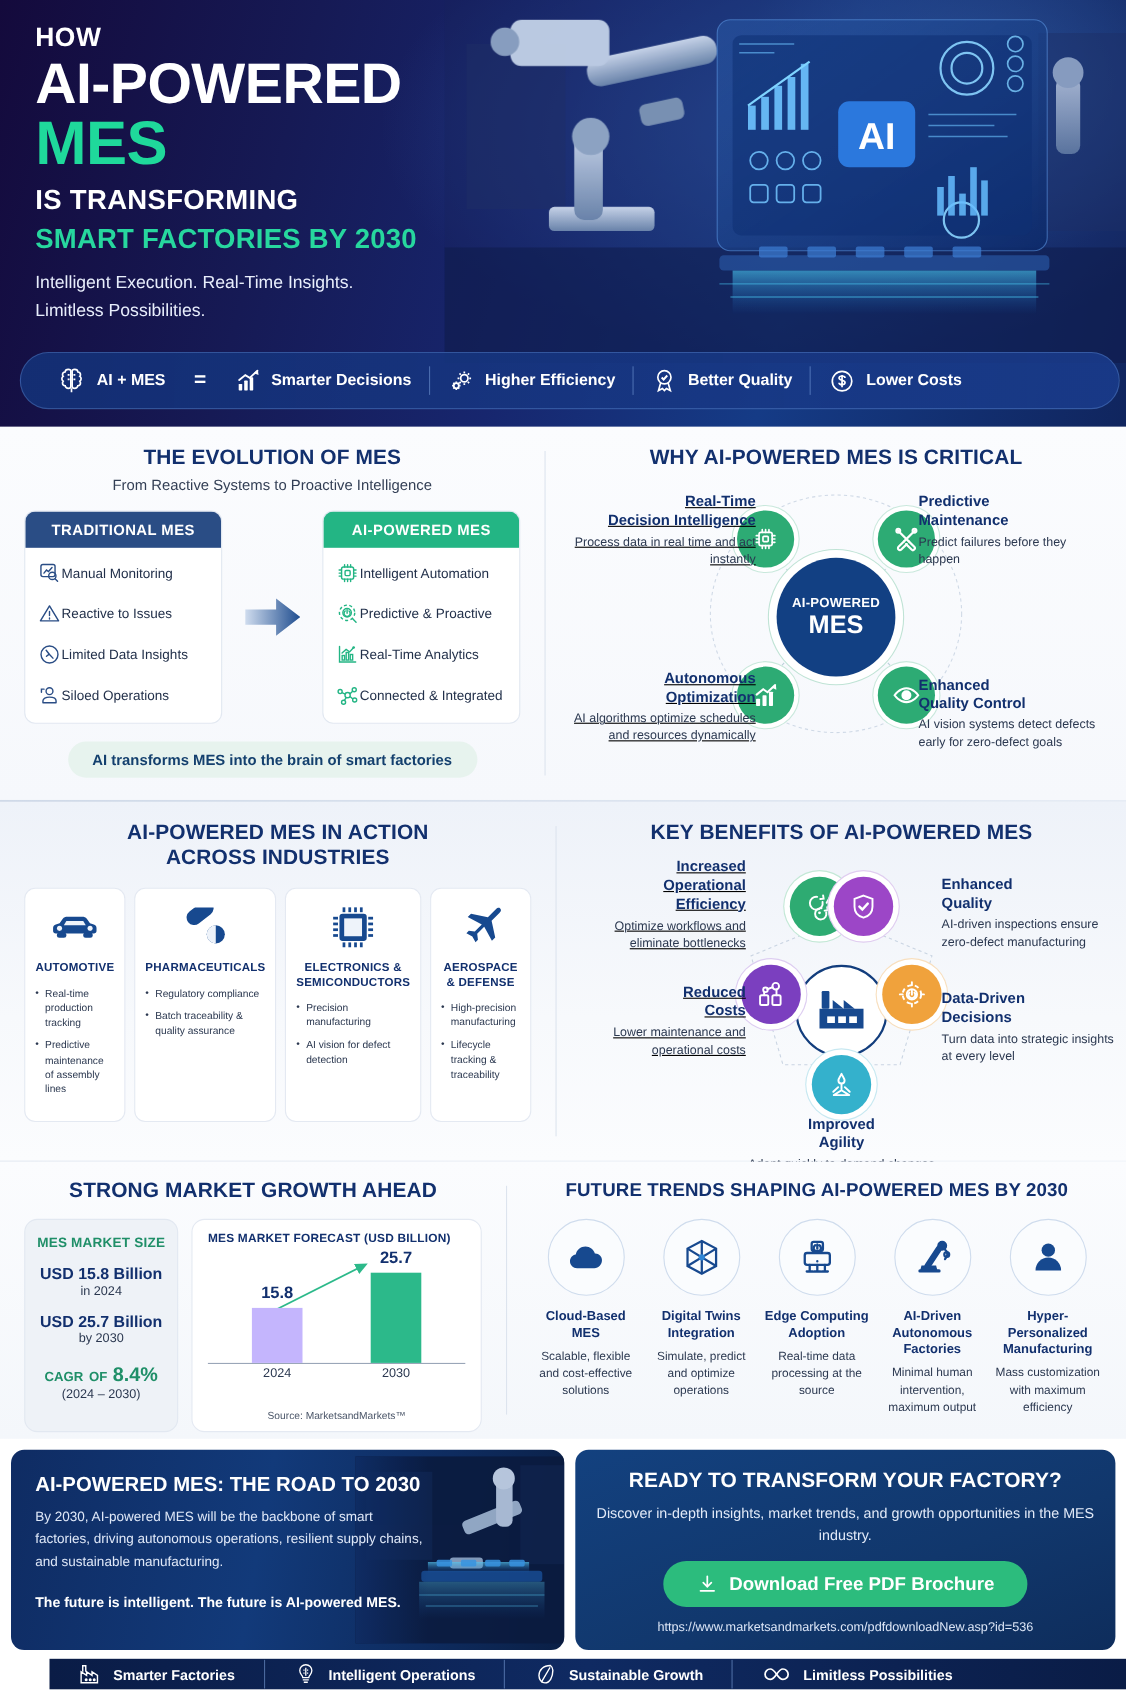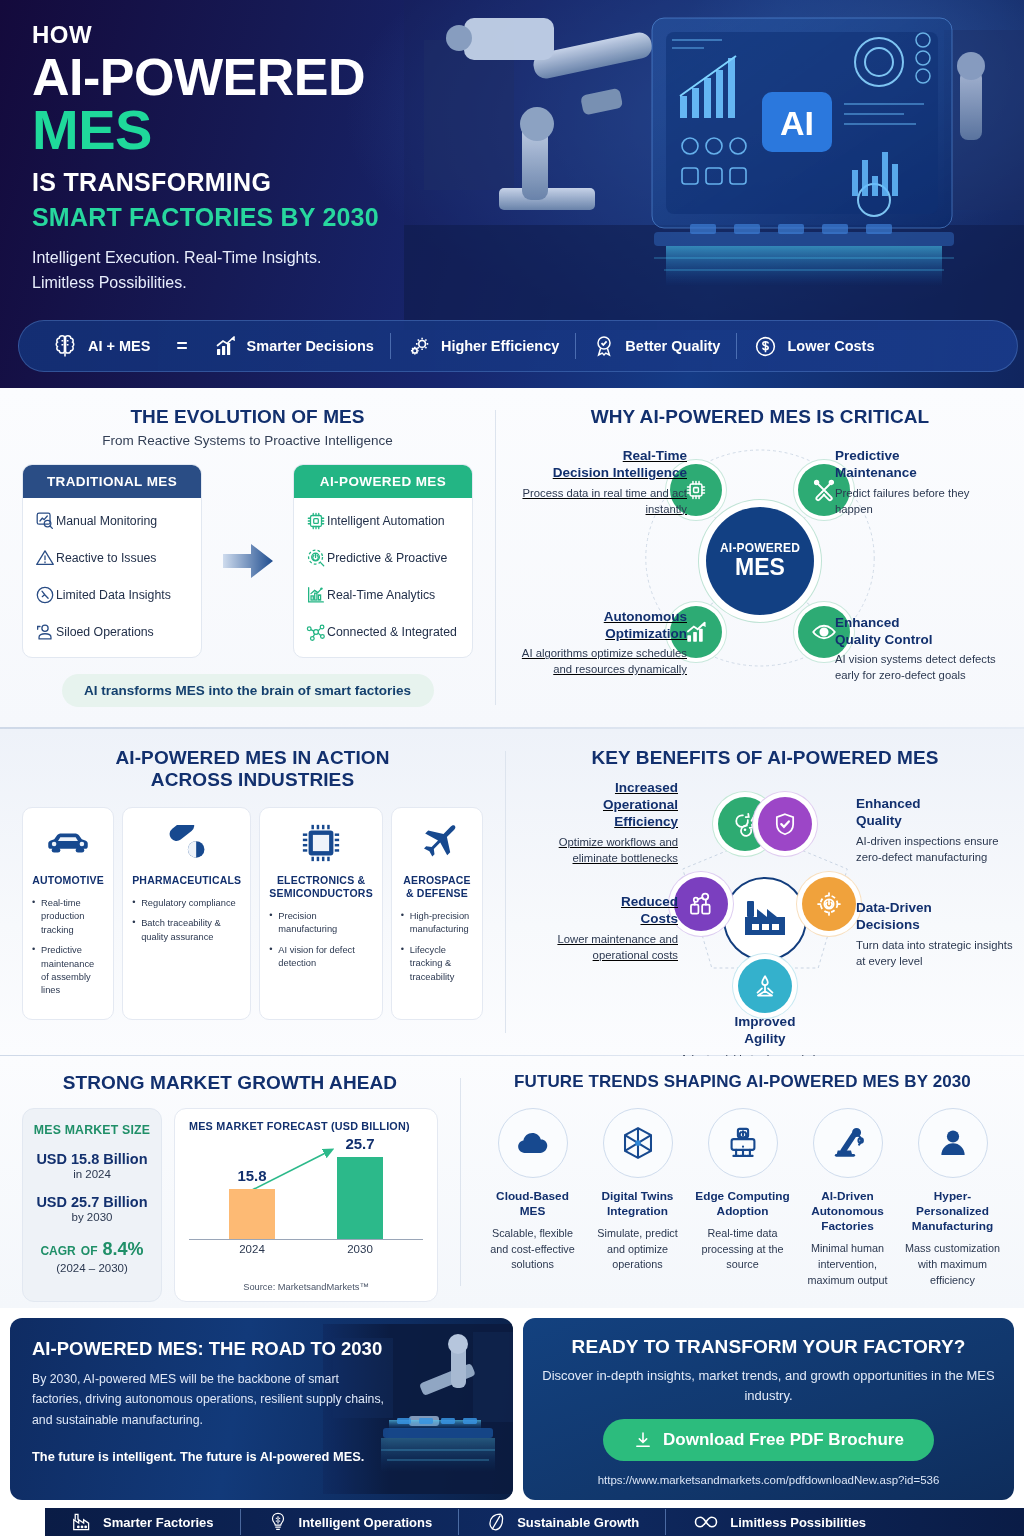--- a/index.html
+++ b/index.html
@@ -778,21 +778,21 @@
           <div class="plot">
             <div class="axis"></div>
             <svg style="position:absolute;left:0;bottom:24px;width:100%;height:100px;" viewBox="0 0 230 100" preserveAspectRatio="none">
               <defs>
                   <marker id="ah" markerWidth="7" markerHeight="7" refX="5" refY="3.2" orient="auto">
                 <path d="M0 0 L7 3.2 L0 6.4z" fill="#2cb98a"></path>
                   </marker>
                 </defs>
               <line x1="62" y1="52" x2="140" y2="12" stroke="#2cb98a" stroke-width="1.6" marker-end="url(#ah)"></line>
             </svg>
-            <div class="bar" style="left:40px; height:50px; background:#fdba74;">
+            <div class="bar" style="left:40px; height:50px; background:#c4b5fd;">
               <span class="val">15.8</span>
               <span class="tick">2024</span>
             </div>
             <div class="bar" style="right:40px; height:82px; background:#2cb98a;margin-left:47px;">
               <span class="val">25.7</span>
               <span class="tick">2030</span>
             </div>
           </div>
           <div class="src">Source: MarketsandMarkets™</div>
         </div>

